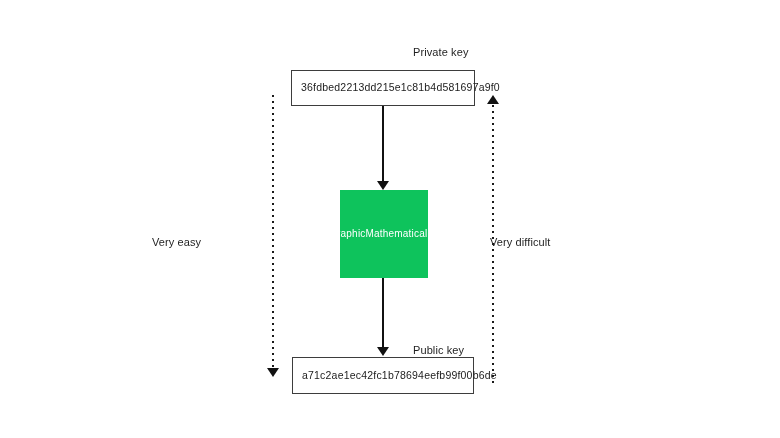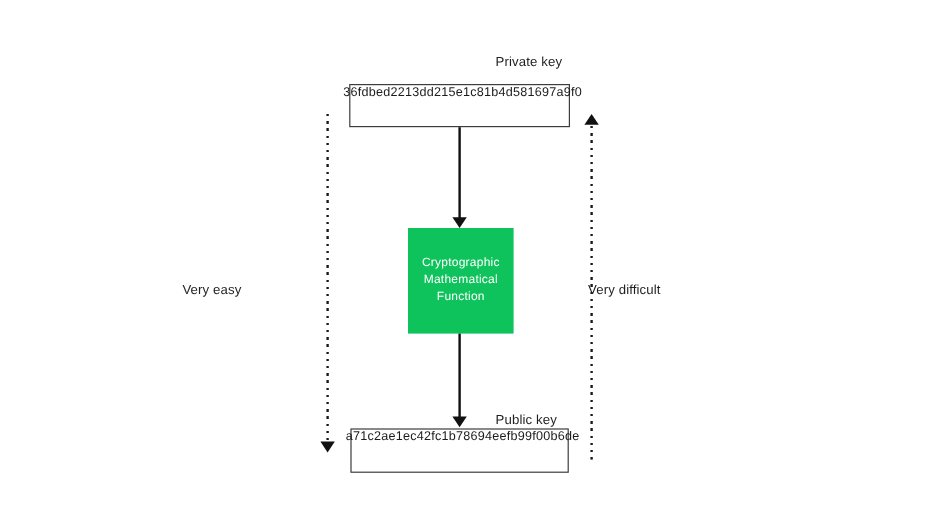--- a/index.html
+++ b/index.html
@@ -24,41 +24,40 @@
     letter-spacing: 0.1px;
     white-space: nowrap;
   }
 
   
   .key-box {
     box-sizing: border-box;
     background: #ffffff;
     border: 1.5px solid #3d3d3d;
     display: flex;
-    flex-direction: row;
+    flex-direction: column;
     justify-content: center;
     padding-left: 9px;
     padding-right: 4px;
   }
   .key-box .kline {
     display: block;
     font-size: 10.5px;
     line-height: 13.5px;
     color: #1c1c1c;
     letter-spacing: 0.2px;
     white-space: nowrap;
   }
 
   
   .fn-box {
     box-sizing: border-box;
     background: #0ec35c;
     color: #ffffff;
     display: flex;
-    flex-direction: column;
     justify-content: center;
     align-items: center;
     text-align: center;
   }
   .fn-box .fline {
     display: block;
     font-size: 10px;
     line-height: 14px;
     letter-spacing: 0.2px;
   }

